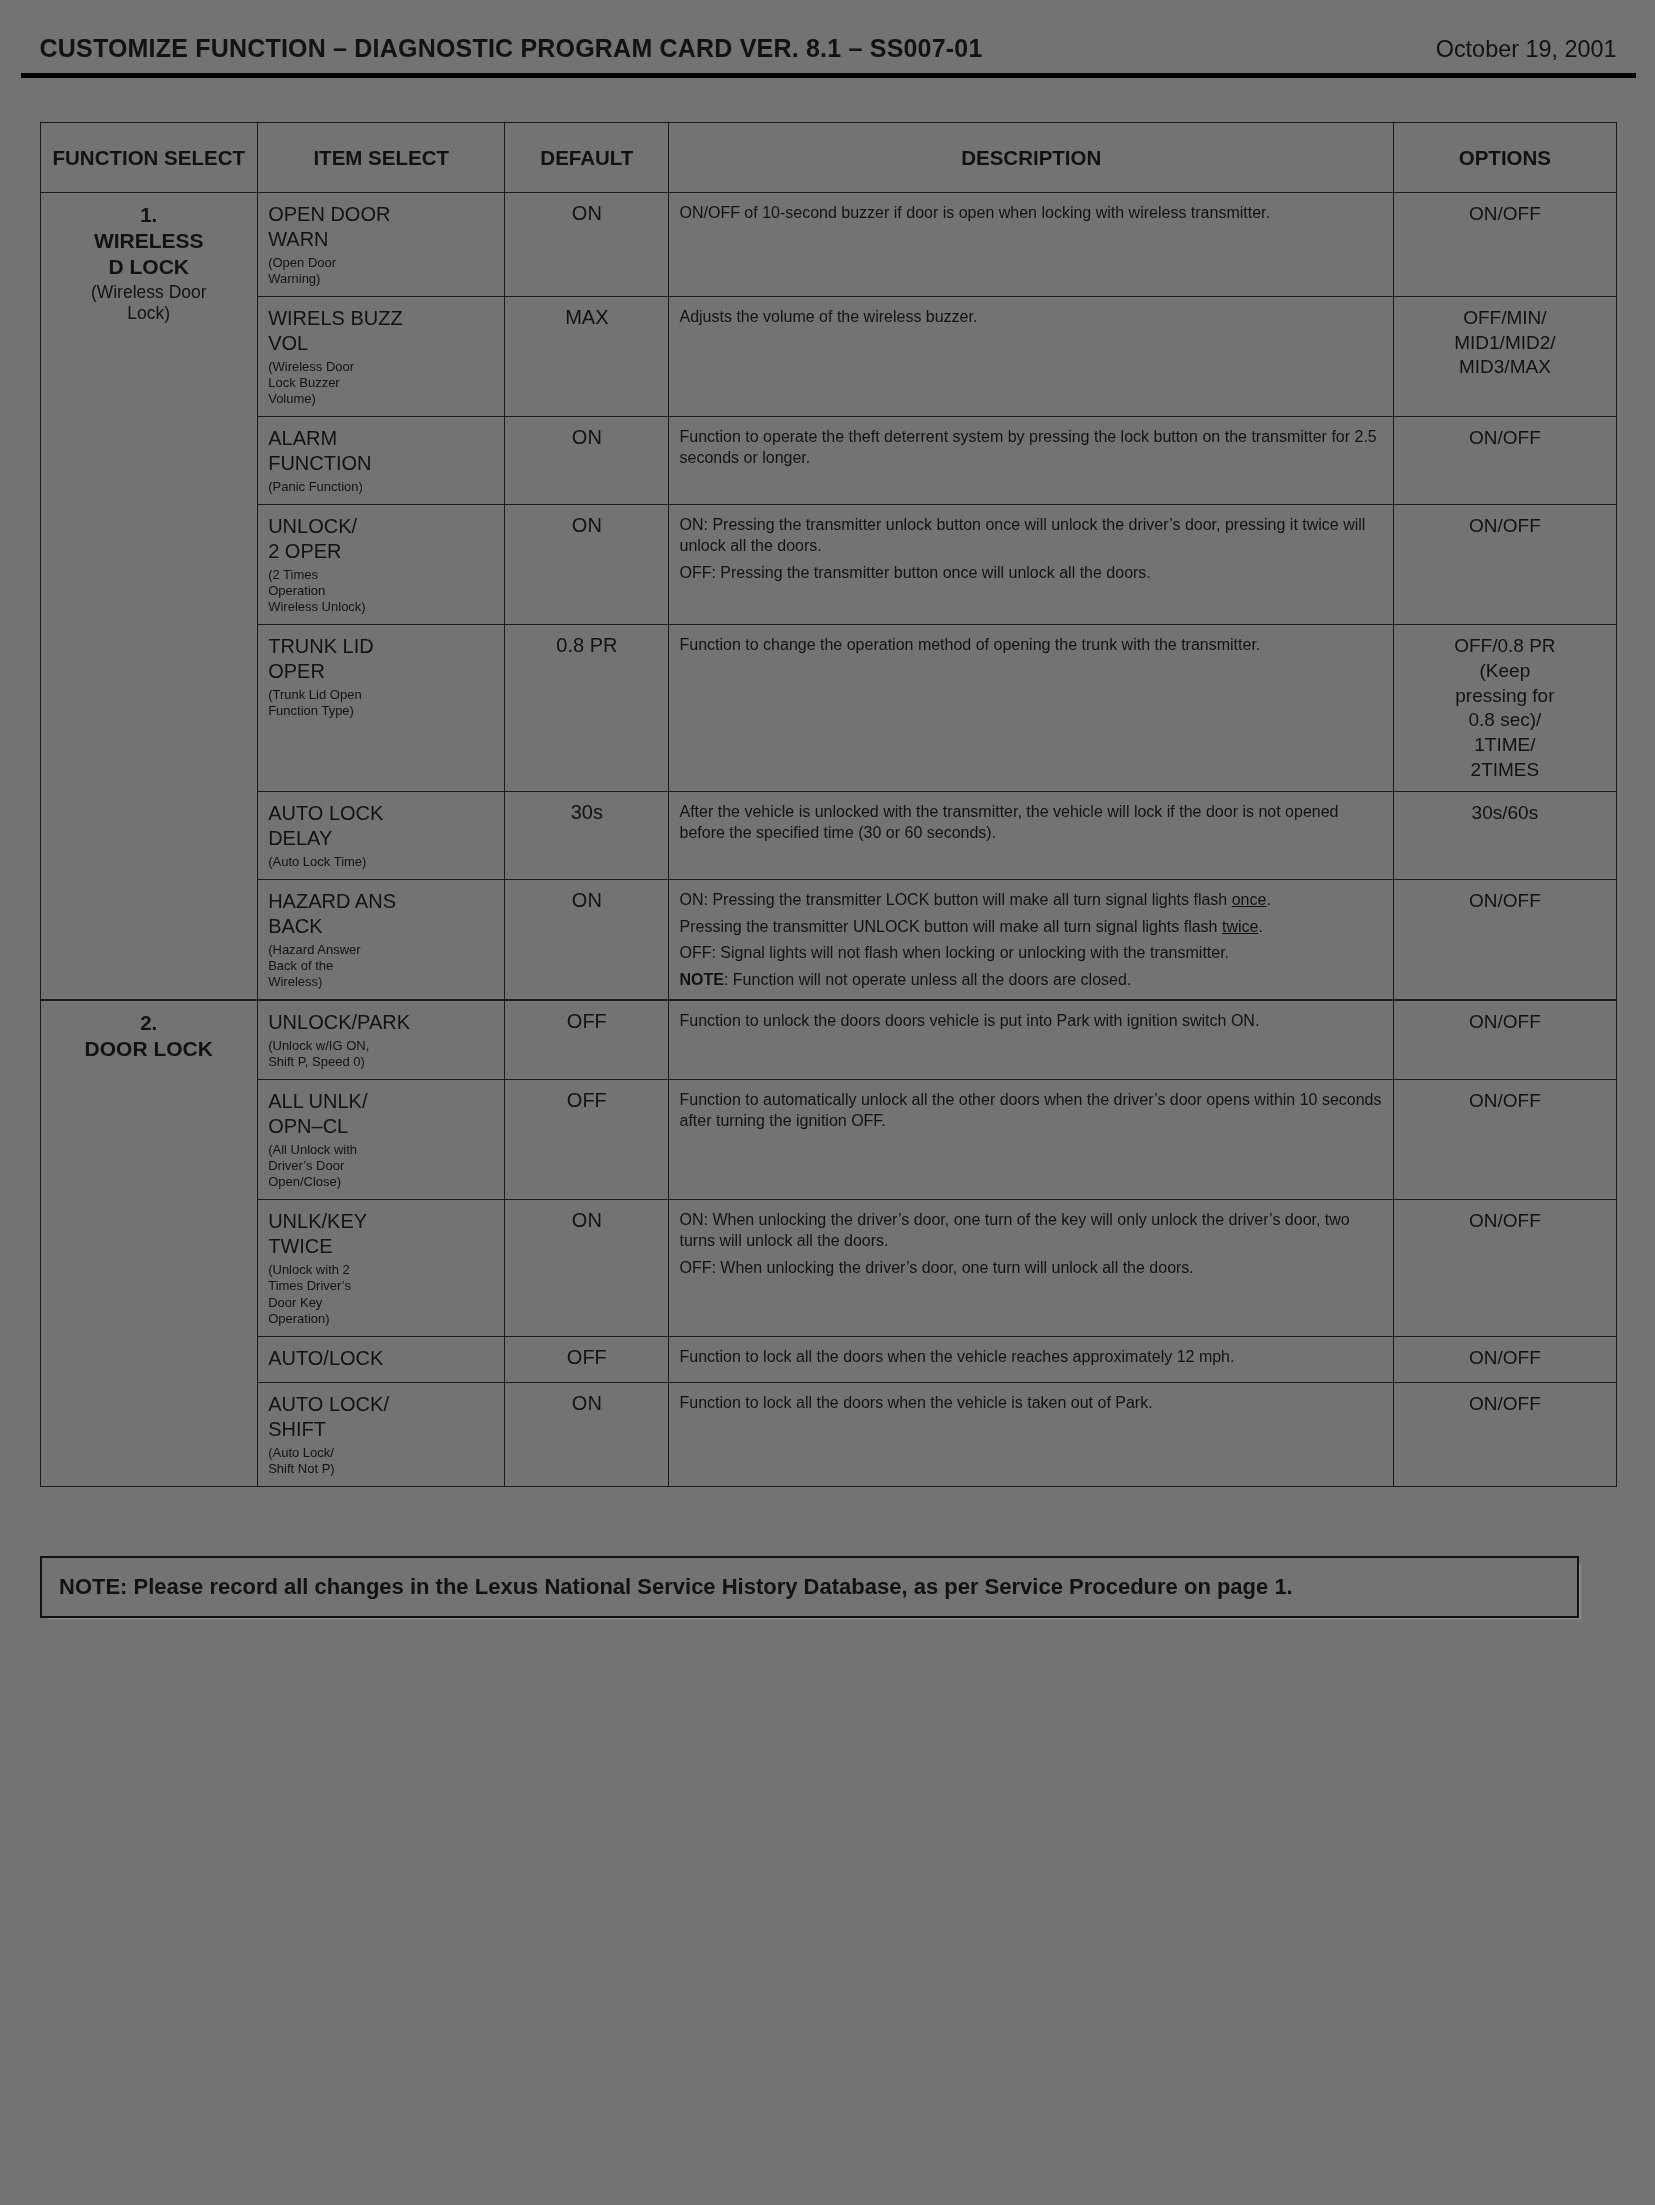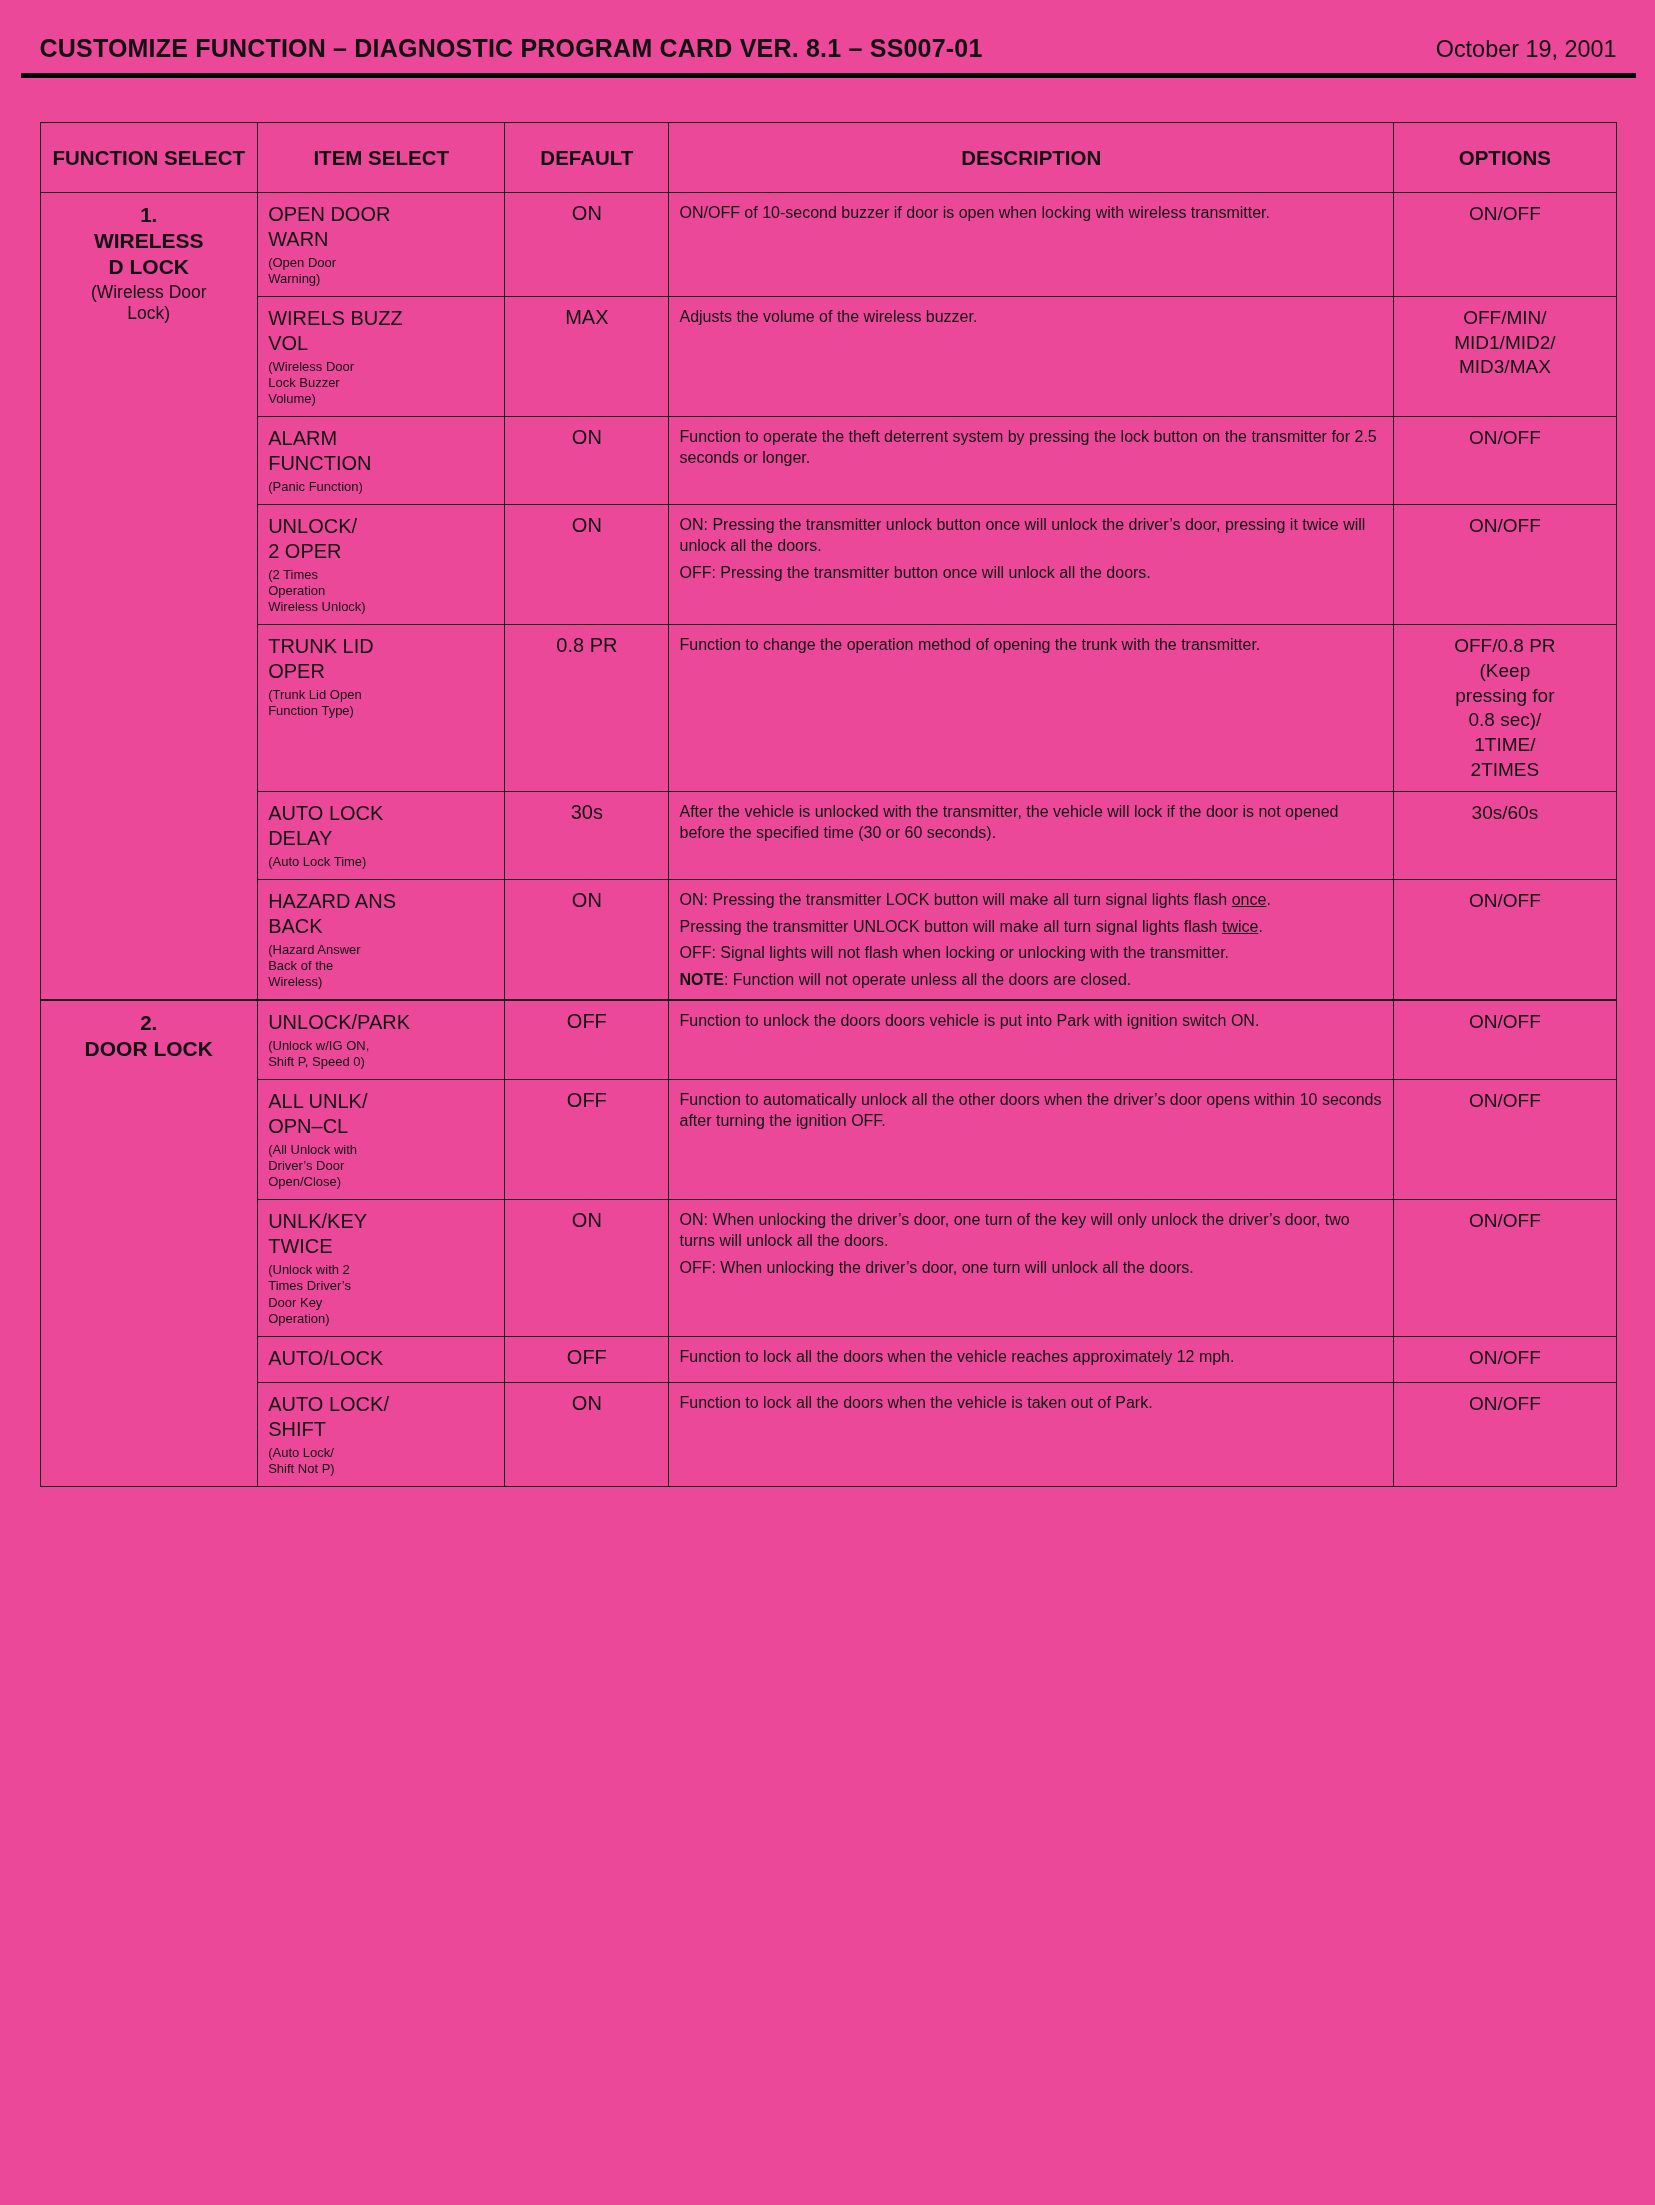--- a/index.html
+++ b/index.html
@@ -1,18 +1,18 @@
 <!DOCTYPE html>
 <html style="font-size:11.7px"><head>
 <meta charset="utf-8">
 <style>
   html,body { margin:0; padding:0; background:#ffffff; }
   .page {
     width:1656px; height:2205px; box-sizing:border-box;
-    background:#ec4899; color:#121212;
+    background:#737373; color:#121212;
     font-family:"Liberation Sans", sans-serif;
     display:flex; flex-direction:column;
     padding:34px 20.5px 23.4px; overflow:hidden;
   }
   
   .header {
     display:flex; justify-content:space-between; align-items:baseline;
     padding:0 19px 10.2px; border-bottom:5.1px solid #000;
   }
   .header .title { font-size:25px; font-weight:bold; letter-spacing:0.2px; }
@@ -293,18 +293,22 @@
             <td class="c-default">ON</td>
             <td class="c-desc">
               <p>Function to lock all the doors when the vehicle is taken out of Park.</p>
             </td>
             <td class="c-opts">ON/OFF</td>
           </tr>
 
         </tbody>
       </table>
 
+      <div class="note-box">
+        <span>NOTE:</span>
+        <span>Please record all changes in the Lexus National Service History Database, as per Service Procedure on page 1.</span>
+      </div>
     </div>
   </div>
 
 
 </div>
 
 
 </body></html>

